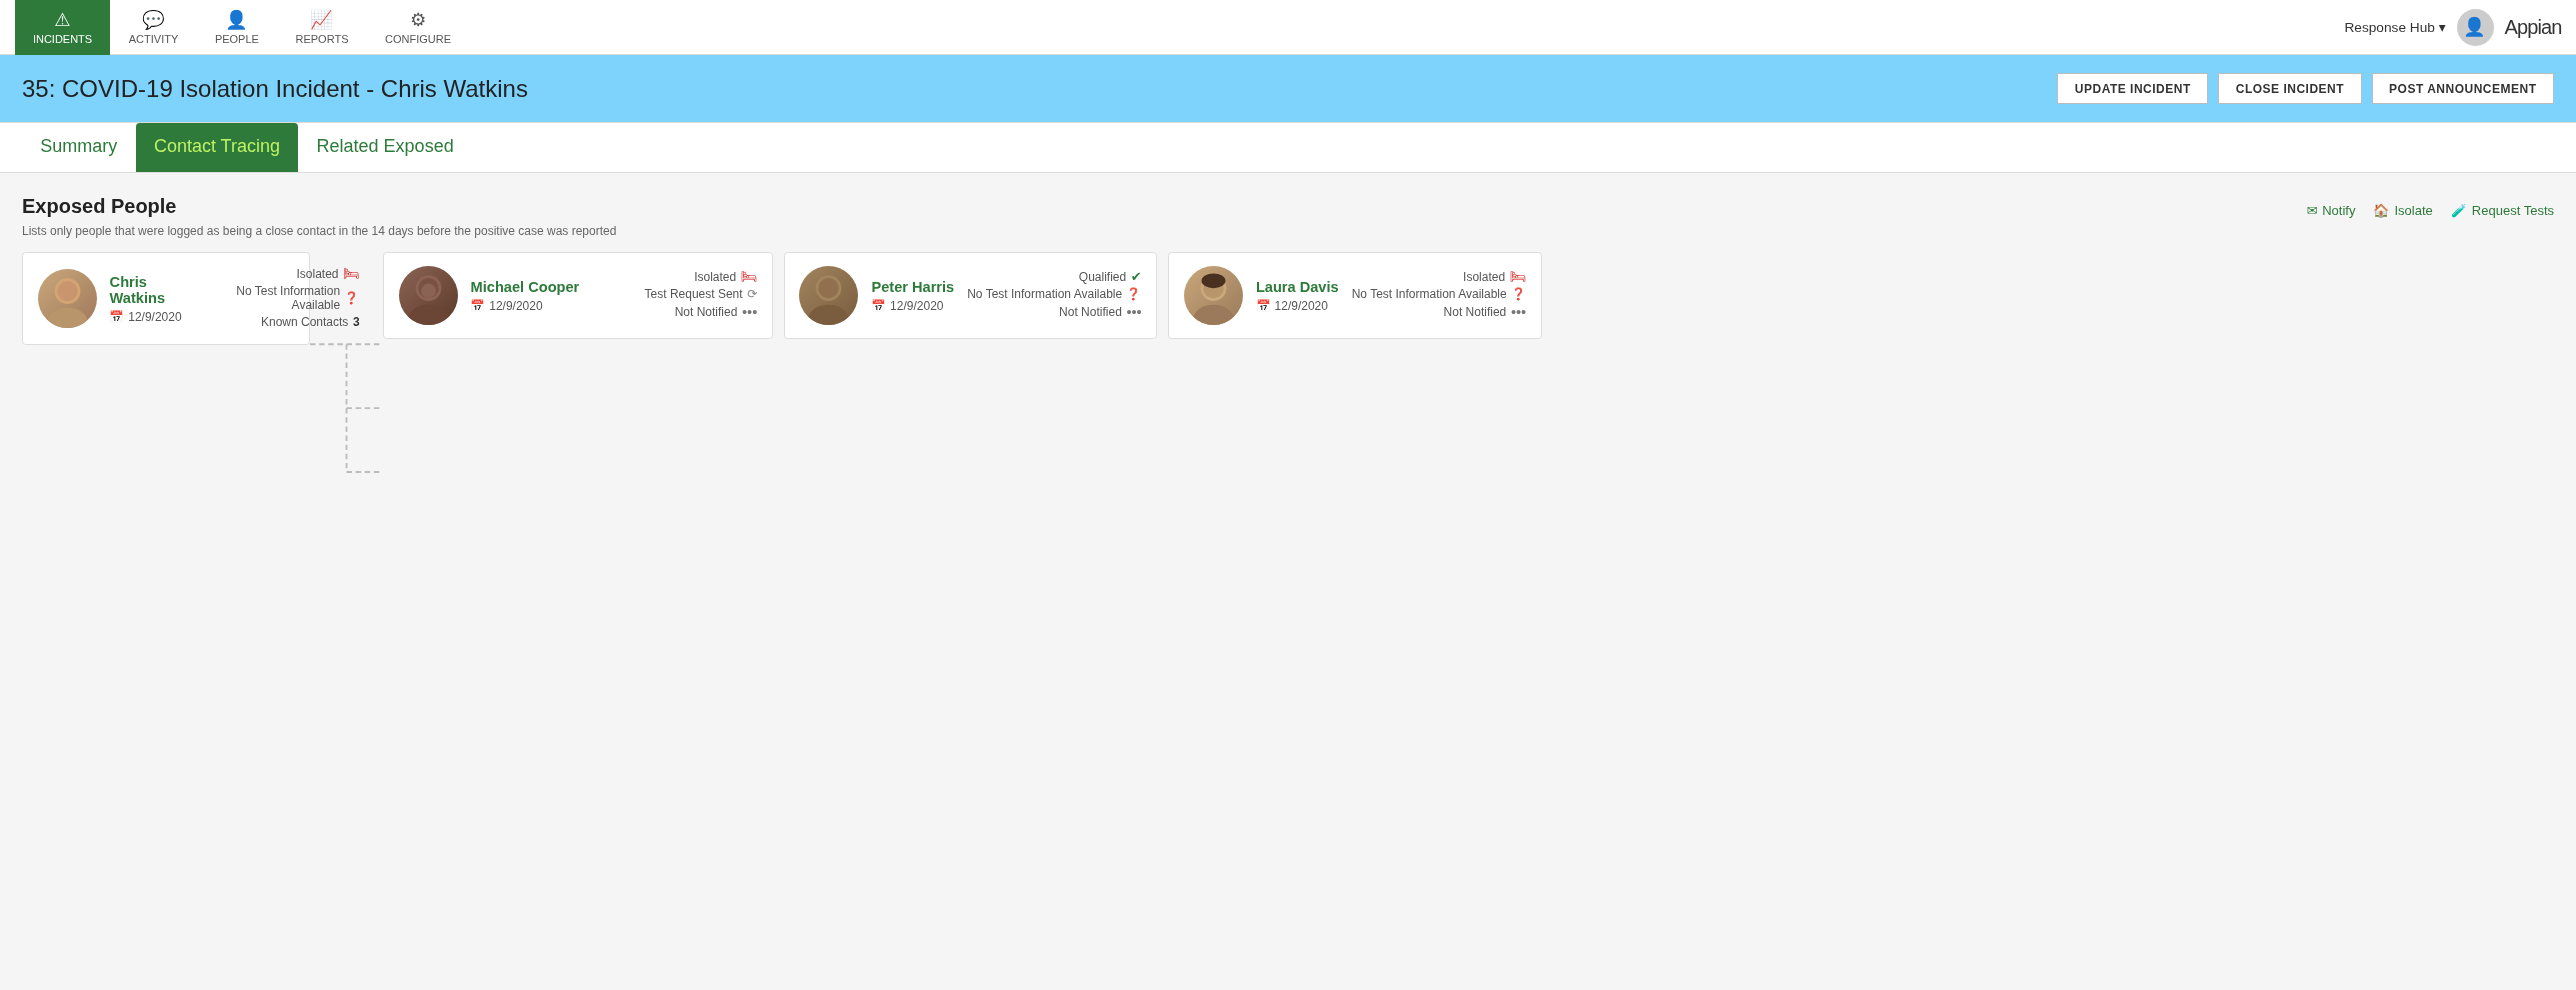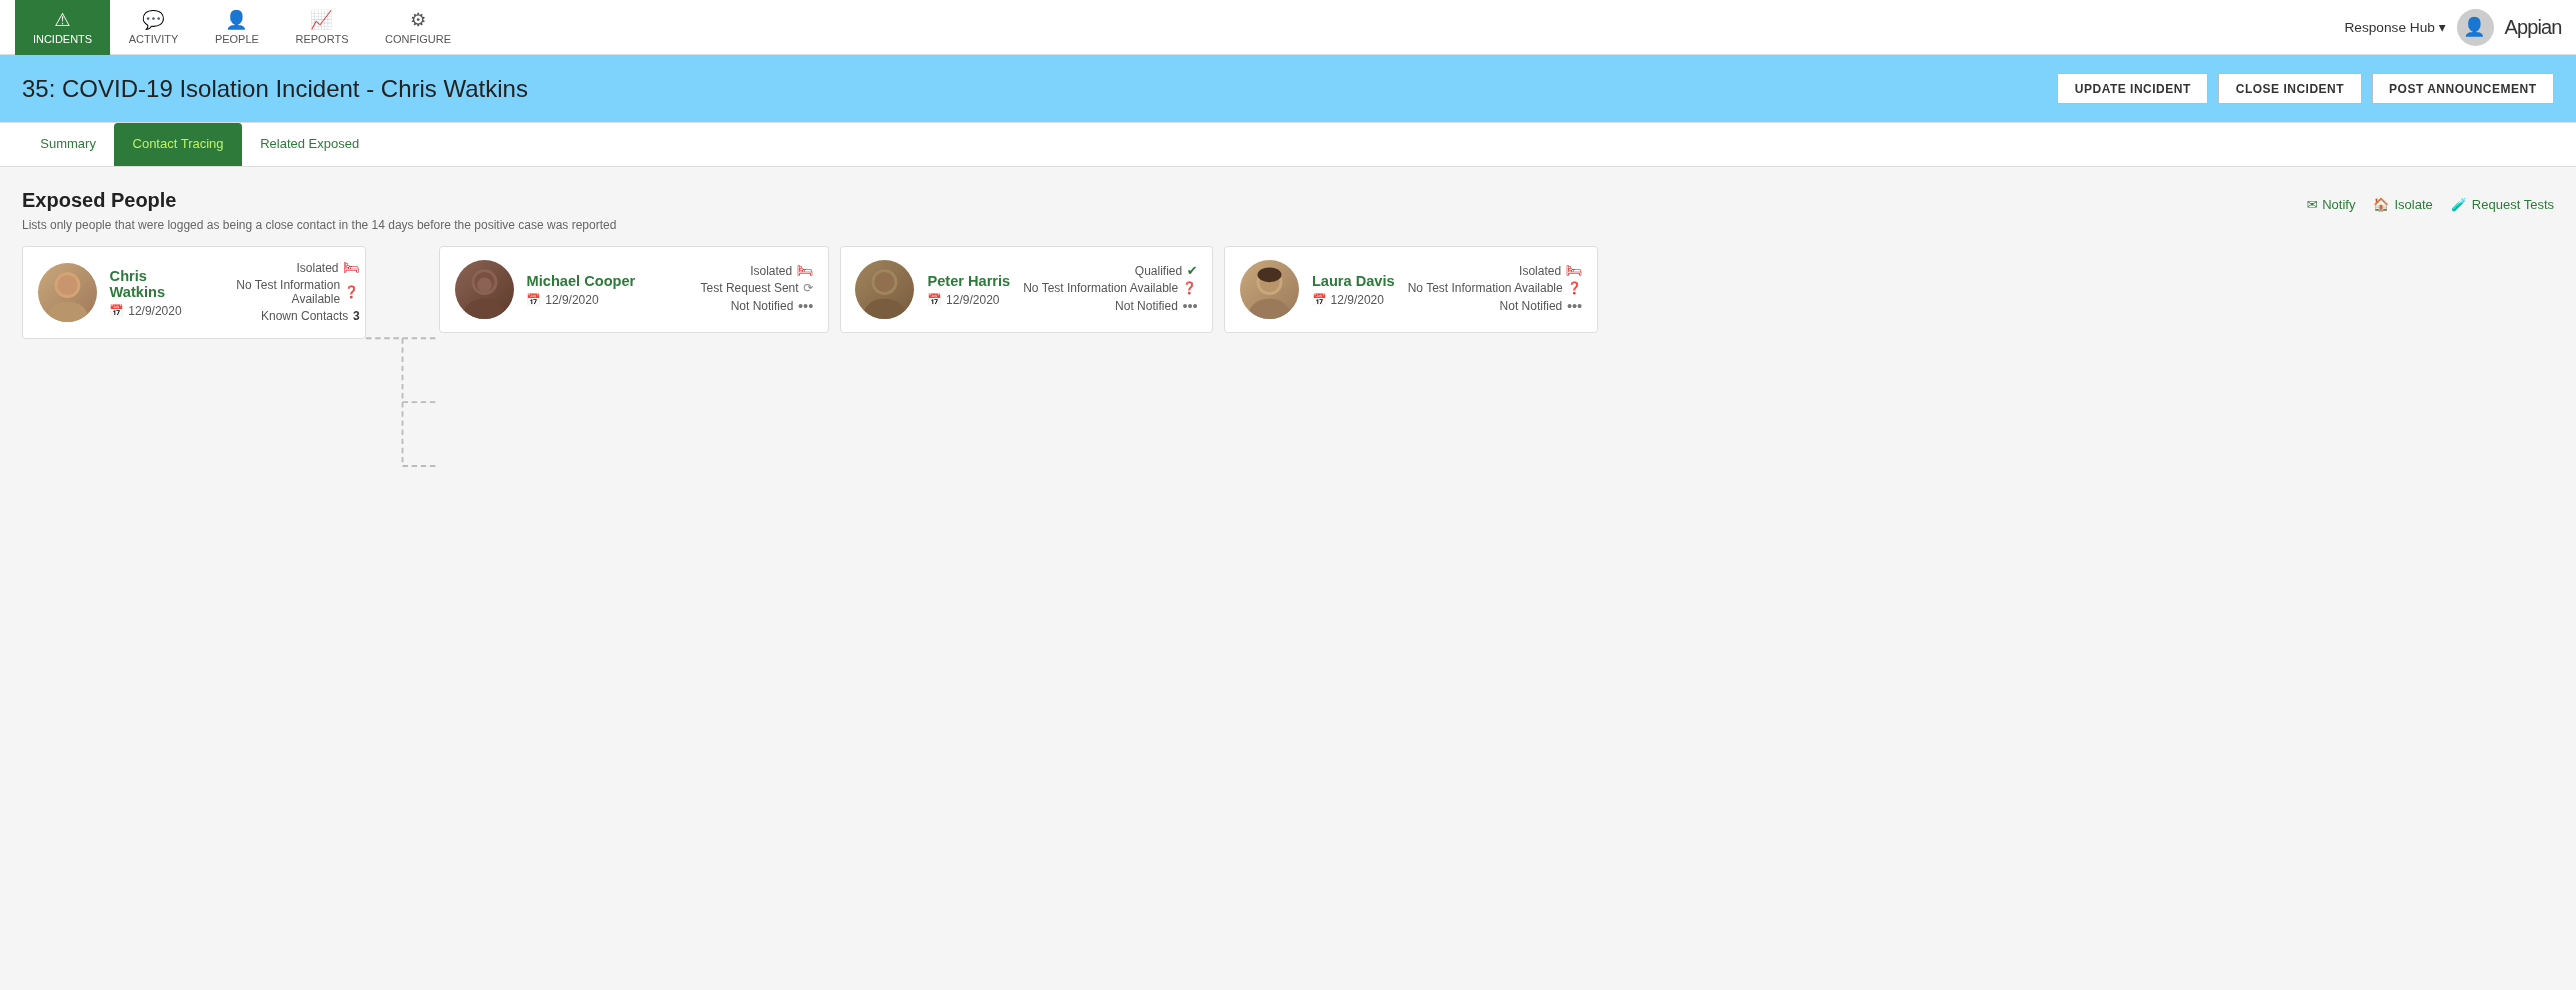--- a/index.html
+++ b/index.html
@@ -97,21 +97,21 @@
     .tabs-bar {
       background: #fff;
       padding: 0 22px;
       border-bottom: 0.9px solid #ddd;
       display: flex;
       gap: 0;
     }
     .tab {
       padding: 13px 18.3px;
       cursor: pointer;
-      font-size: 13px;
+      font-size: 18px;
       color: #2d7a3a;
       border-bottom: 2.7px solid transparent;
       font-weight: 500;
     }
     .tab.active {
       background: #2d7a3a;
       color: #bef264;
       border-radius: 3.7px 3.7px 0 0;
     }
 
@@ -152,21 +152,21 @@
       cursor: pointer;
     }
 
     
     .tracing-layout {
       display: flex;
       gap: 0;
       align-items: flex-start;
     }
     .left-panel {
-      width: 344px;
+      width: 288px;
       flex-shrink: 0;
     }
     .connector-area {
       width: 73px;
       flex-shrink: 0;
       display: flex;
       align-items: center;
       justify-content: center;
       padding-top: 37px;
     }

